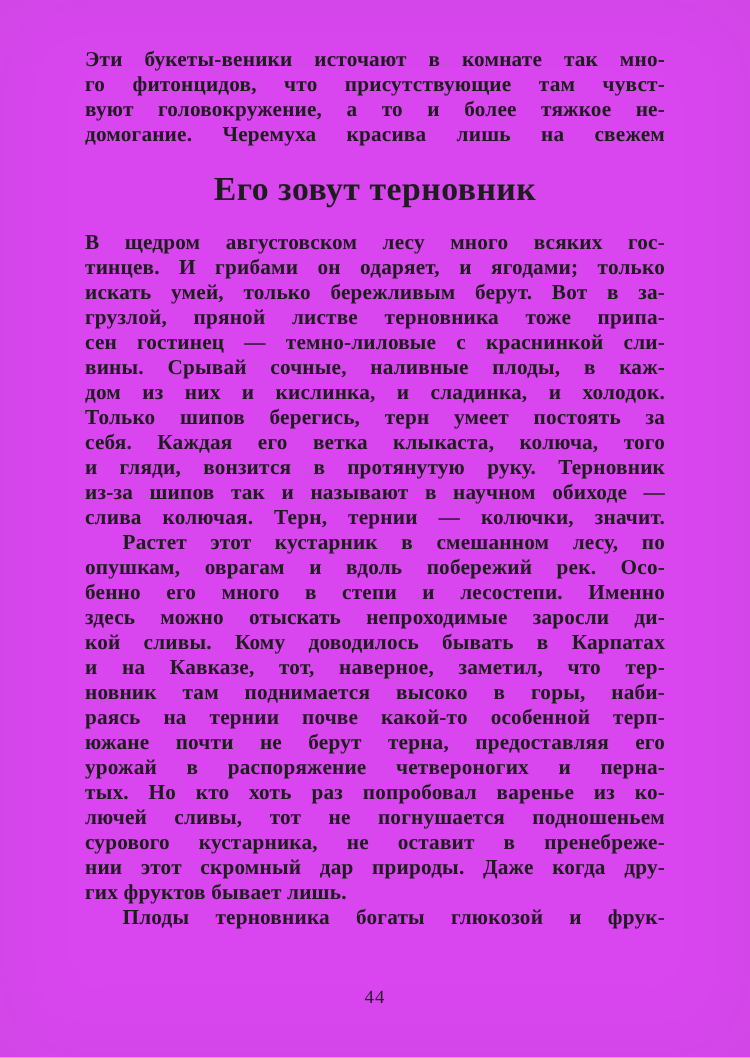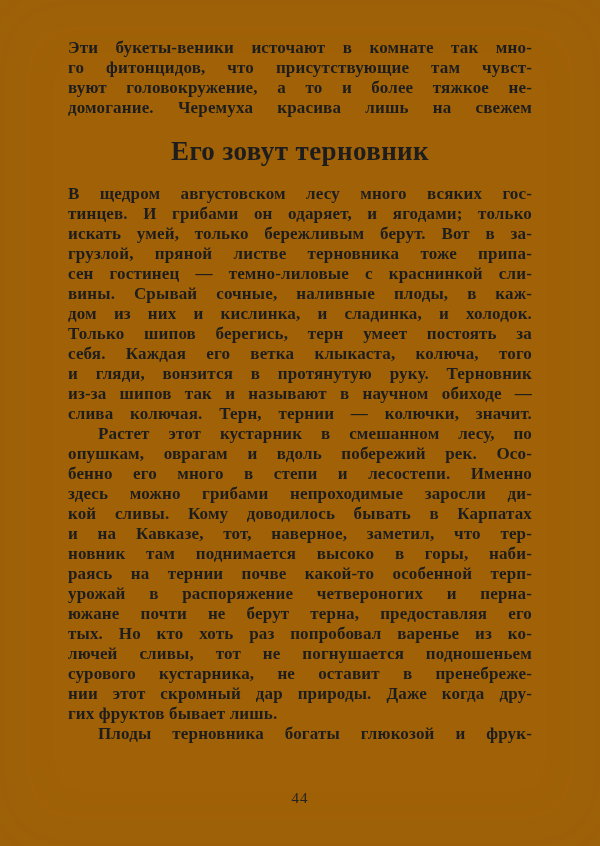--- a/index.html
+++ b/index.html
@@ -61,21 +61,21 @@
     text-align: center;
     font-size: 15px;
     font-weight: 400;
     letter-spacing: 1px;
     color: #222;
   }
 </style>
 </head>
 <body>
 
-<div class="page" style="background: #a16207; color: rgb(29, 29, 29);">
+<div class="page" style="background: #d946ef; color: rgb(29, 29, 29);">
   <div class="text-column" id="text-column">
       <div class="para">
         <div class="line">Эти букеты-веники источают в комнате так мно-</div>
         <div class="line">го фитонцидов, что присутствующие там чувст-</div>
         <div class="line">вуют головокружение, а то и более тяжкое не-</div>
         <div class="line">домогание. Черемуха красива лишь на свежем</div>
       </div>
       <div class="section-heading">Его зовут терновник</div>
       <div class="para">
         <div class="line">В щедром августовском лесу много всяких гос-</div>
@@ -88,27 +88,27 @@
         <div class="line">Только шипов берегись, терн умеет постоять за</div>
         <div class="line">себя. Каждая его ветка клыкаста, колюча, того</div>
         <div class="line">и гляди, вонзится в протянутую руку. Терновник</div>
         <div class="line">из-за шипов так и называют в научном обиходе —</div>
         <div class="line">слива колючая. Терн, тернии — колючки, значит.</div>
       </div>
       <div class="para">
         <div class="line first-indent">Растет этот кустарник в смешанном лесу, по</div>
         <div class="line">опушкам, оврагам и вдоль побережий рек. Осо-</div>
         <div class="line">бенно его много в степи и лесостепи. Именно</div>
-        <div class="line">здесь можно грибами непроходимые заросли ди-</div>
+        <div class="line">здесь можно отыскать непроходимые заросли ди-</div>
         <div class="line">кой сливы. Кому доводилось бывать в Карпатах</div>
         <div class="line">и на Кавказе, тот, наверное, заметил, что тер-</div>
         <div class="line">новник там поднимается высоко в горы, наби-</div>
         <div class="line">раясь на тернии почве какой-то особенной терп-</div>
+        <div class="line">южане почти не берут терна, предоставляя его</div>
         <div class="line">урожай в распоряжение четвероногих и перна-</div>
-        <div class="line">южане почти не берут терна, предоставляя его</div>
         <div class="line">тых. Но кто хоть раз попробовал варенье из ко-</div>
         <div class="line">лючей сливы, тот не погнушается подношеньем</div>
         <div class="line">сурового кустарника, не оставит в пренебреже-</div>
         <div class="line">нии этот скромный дар природы. Даже когда дру-</div>
         <div class="line last-short">гих фруктов бывает лишь.</div>
       </div>
       <div class="para">
         <div class="line first-indent">Плоды терновника богаты глюкозой и фрук-</div>
       </div>
     </div>

